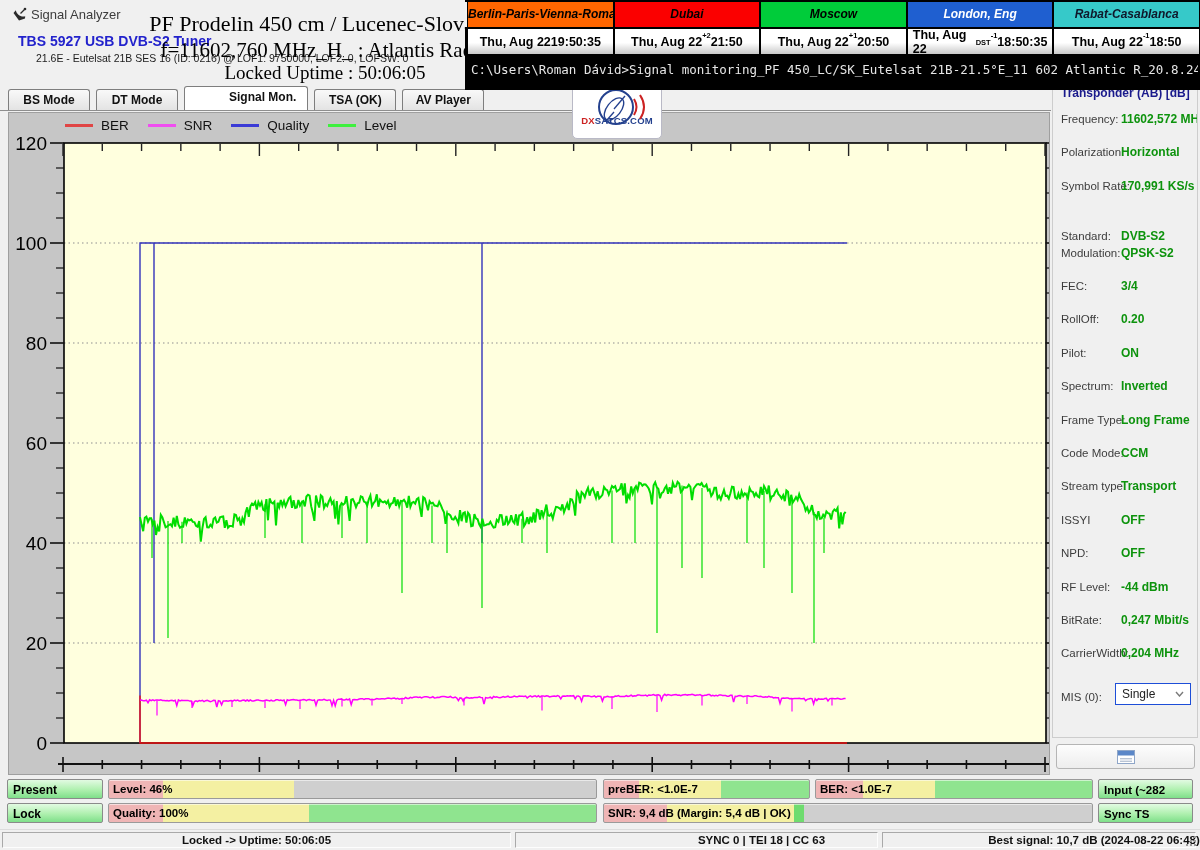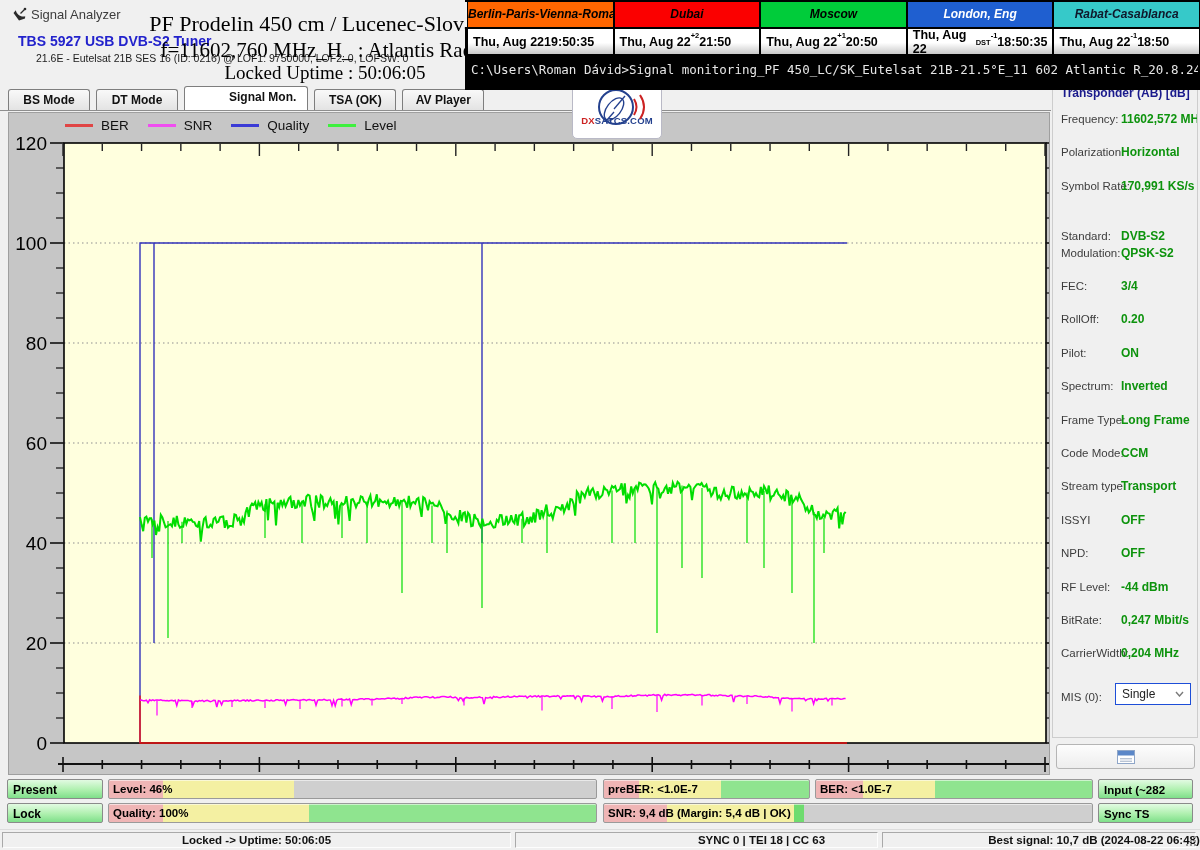--- a/index.html
+++ b/index.html
@@ -50,21 +50,21 @@
             border:1px solid #b5b5b5;border-radius:3px;display:flex;align-items:center;justify-content:center;box-sizing:border-box;}
 
   
   .overlay{left:465px;top:0;width:735px;height:90px;background:#000;z-index:10;}
   .overlay::before{content:"";position:absolute;left:0;top:2px;width:2px;height:25px;background:#f2f2f2;}
   .clocks{display:flex;gap:2px;padding:2px 1px 0 3px;}
   .clock-cell{flex:1;min-width:0;}
   .clock-city{height:25px;line-height:25px;text-align:center;font-size:12px;font-weight:bold;font-style:italic;
               white-space:nowrap;overflow:hidden;}
   .clock-time-row{margin-top:2px;height:25px;background:linear-gradient(#ffffff,#ffffff 55%,#c9c9c9);
-                  display:flex;align-items:center;justify-content:flex-start;padding:0 5px;
+                  display:flex;align-items:center;justify-content:center;padding:0 5px;
                   font-size:12.5px;font-weight:bold;color:#000;}
   .coffset{font-size:9px;position:relative;top:-4px;}
   .coffset .dstlbl{font-size:7.5px;font-weight:bold;position:relative;top:3px;}
   .console{position:absolute;left:6px;top:62px;right:2px;font-family:"DejaVu Sans Mono",monospace;
            font-size:12.5px;color:#e6e6e6;white-space:nowrap;overflow:hidden;}
 
   
   .ind-btn{height:20px;line-height:20px;padding-left:5px;font-size:12px;font-weight:bold;color:#000;
            background:linear-gradient(#e2fae2,#aef0ae 55%,#7fdf8a);border:1px solid #8a8a8a;border-radius:2px;box-sizing:border-box;}
   .btn-present{left:7px;top:779px;width:96px;}

